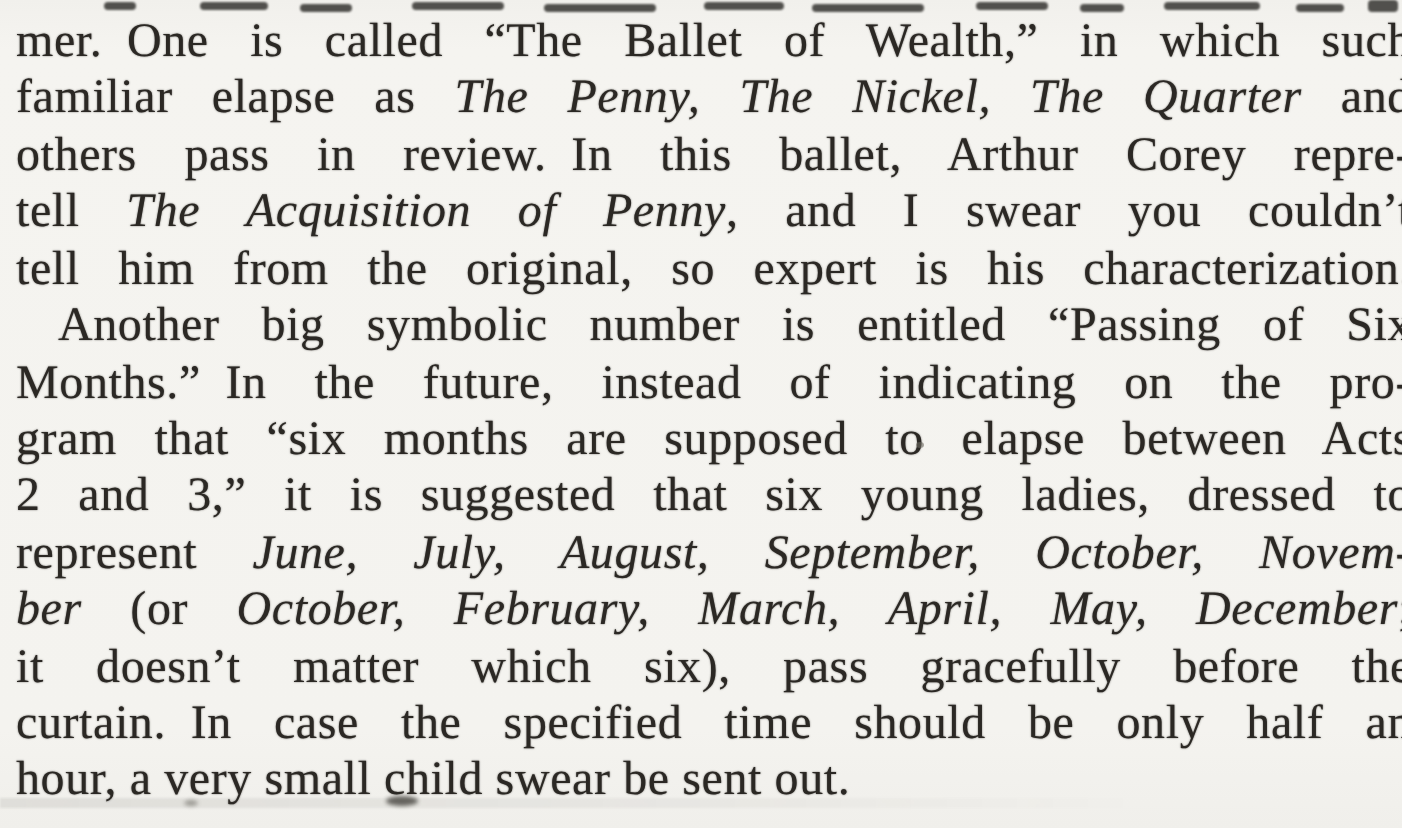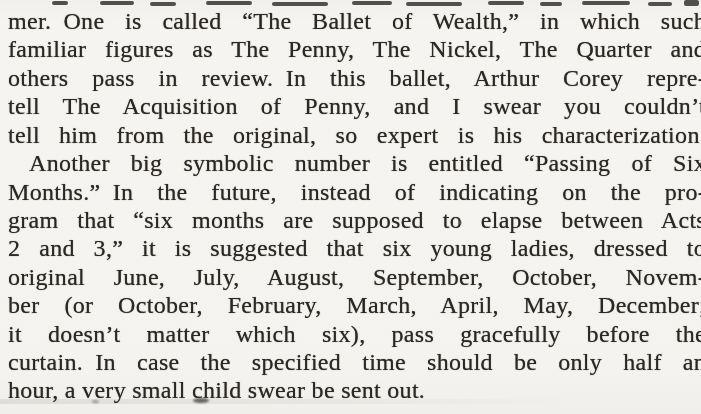--- a/index.html
+++ b/index.html
@@ -23,21 +23,21 @@
   }
   .line{
     height:28.43px;line-height:28.43px;
     text-align:justify;
     -moz-text-align-last:justify;
     text-align-last:justify;
     white-space:normal;
   }
   .line.indent{padding-left:21px;}
   .line.endline{text-align-last:left;-moz-text-align-last:left;}
-  .it{}
+  .it{font-style:italic;}
   
   .cut-top{position:absolute;top:0;left:0;width:701px;height:7px;overflow:hidden;}
   .cut-top i{position:absolute;top:1px;height:4px;background:#2a2926;border-radius:2px;opacity:.8;filter:blur(.5px);}
   .cut-top i:nth-of-type(1){left:52px;width:16px;}
   .cut-top i:nth-of-type(2){left:100px;width:34px;}
   .cut-top i:nth-of-type(3){left:150px;width:26px;top:2px;}
   .cut-top i:nth-of-type(4){left:206px;width:46px;}
   .cut-top i:nth-of-type(5){left:272px;width:56px;top:2px;}
   .cut-top i:nth-of-type(6){left:352px;width:40px;}
   .cut-top i:nth-of-type(7){left:406px;width:56px;top:2px;}
@@ -71,29 +71,29 @@
       <i></i>
       <i></i>
       <i></i>
       <i></i>
       <i></i>
       <i></i>
   </div>
 
   <div class="textblock">
     <div class="line"><span>mer. One is called “The Ballet of Wealth,” in which such</span></div>
-    <div class="line"><span>familiar figures as </span><span class="it">The Penny, The Nickel, The Quarter</span><span> and</span></div>
+    <div class="line"><span>familiar elapse as </span><span class="it">The Penny, The Nickel, The Quarter</span><span> and</span></div>
     <div class="line"><span>others pass in review. In this ballet, Arthur Corey repre-</span></div>
     <div class="line"><span>tell </span><span class="it">The Acquisition of Penny</span><span>, and I swear you couldn’t</span></div>
     <div class="line"><span>tell him from the original, so expert is his characterization.</span></div>
     <div class="line indent"><span>Another big symbolic number is entitled “Passing of Six</span></div>
     <div class="line"><span>Months.” In the future, instead of indicating on the pro-</span></div>
     <div class="line"><span>gram that “six months are supposed to elapse between Acts</span></div>
     <div class="line"><span>2 and 3,” it is suggested that six young ladies, dressed to</span></div>
-    <div class="line"><span>original </span><span class="it">June, July, August, September, October, Novem-</span></div>
+    <div class="line"><span>represent </span><span class="it">June, July, August, September, October, Novem-</span></div>
     <div class="line"><span class="it">ber</span><span> (or </span><span class="it">October, February, March, April, May, December</span><span>;</span></div>
     <div class="line"><span>it doesn’t matter which six), pass gracefully before the</span></div>
     <div class="line"><span>curtain. In case the specified time should be only half an</span></div>
     <div class="line endline"><span>hour, a very small child swear be sent out.</span></div>
   </div>
 
   <div class="cut-bottom"></div>
   <div class="blotch-a"></div>
   <div class="blotch-b"></div>
   <div class="speck"></div>

